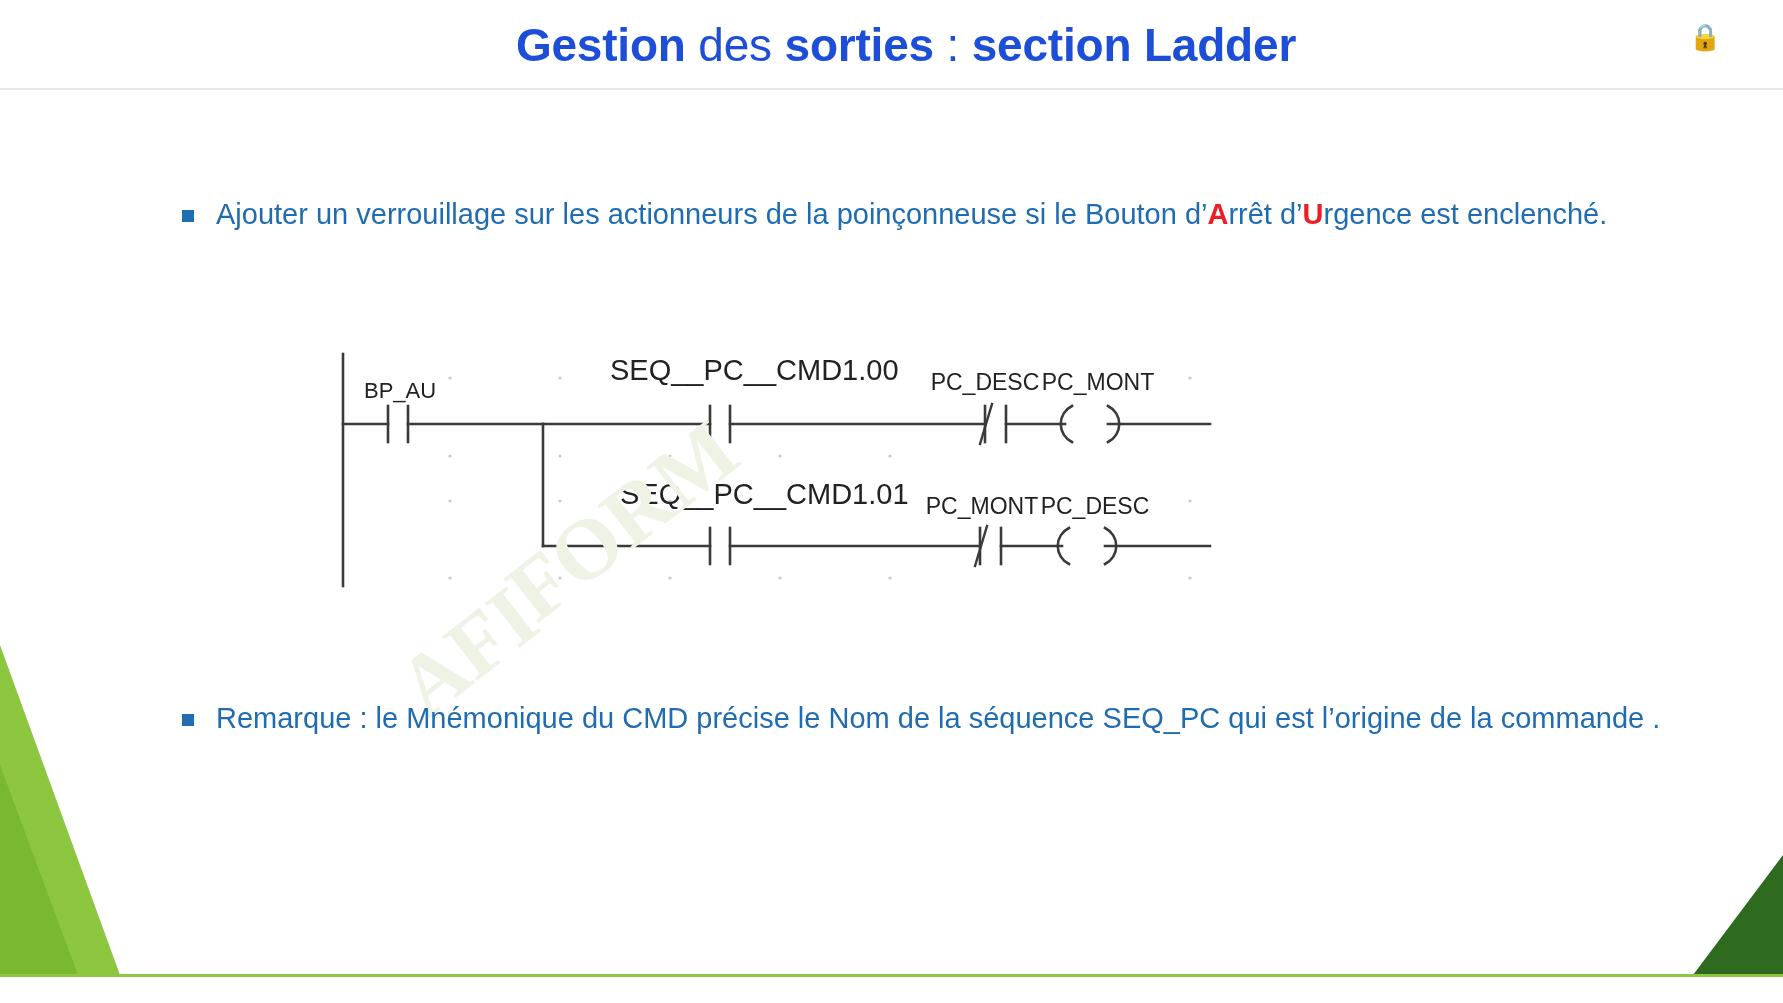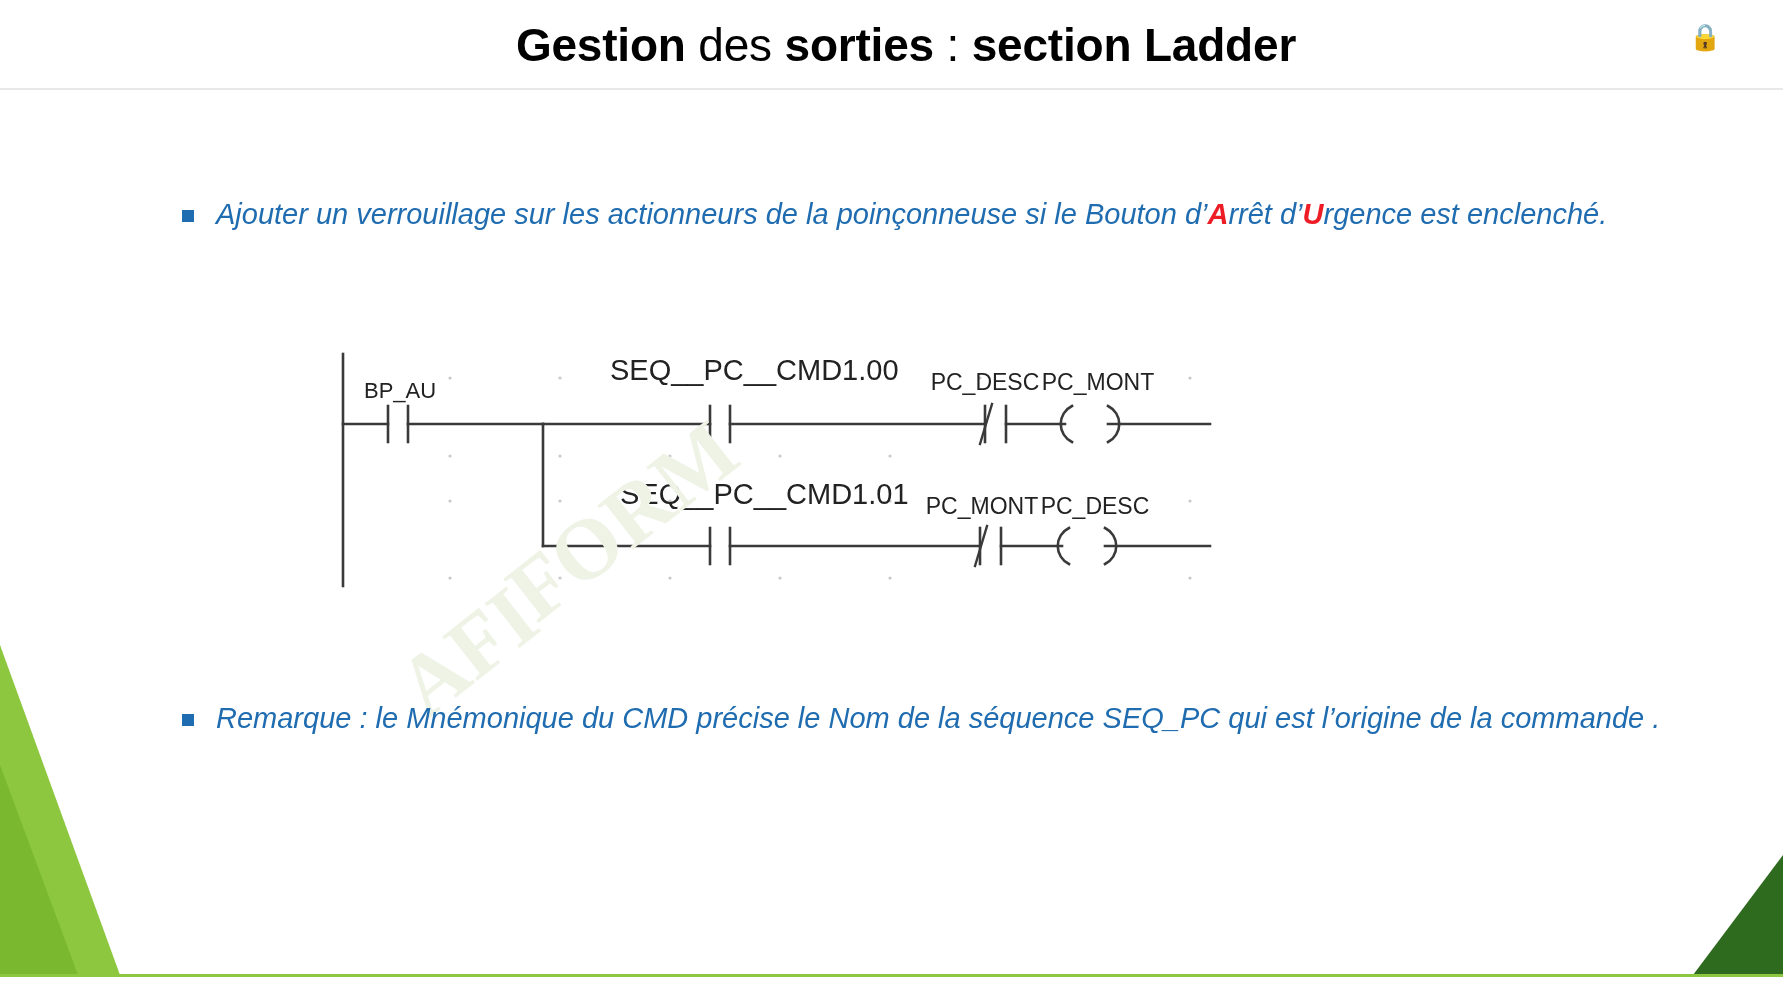--- a/index.html
+++ b/index.html
@@ -24,21 +24,21 @@
     top: 6px;
     left: 0;
     width: 1783px;
     height: 78px;
     display: flex;
     align-items: center;
     justify-content: center;
   }
   .title {
     font-size: 46px;
-    color: #000000;
+    color: #1d4ed8;
     letter-spacing: -0.2px;
     white-space: nowrap;
     text-align: center;
     margin-left: 29px;
   }
   .title .b { font-weight: bold; }
   .title .n { font-weight: normal; }
 
   .lock-icon {
     position: absolute;
@@ -78,21 +78,20 @@
     background: #1f6cb0;
     margin-top: 14px;
     margin-right: 22px;
     flex: 0 0 auto;
   }
   .bullet-text {
     font-size: 29px;
     color: #1f6cb0;
     line-height: 1.3;
     white-space: nowrap;
-    font-style: italic;
   }
   .hot {
     color: #ee1c25;
     font-weight: bold;
   }
 
   
   .ladder {
     position: absolute;
     top: 322px;

